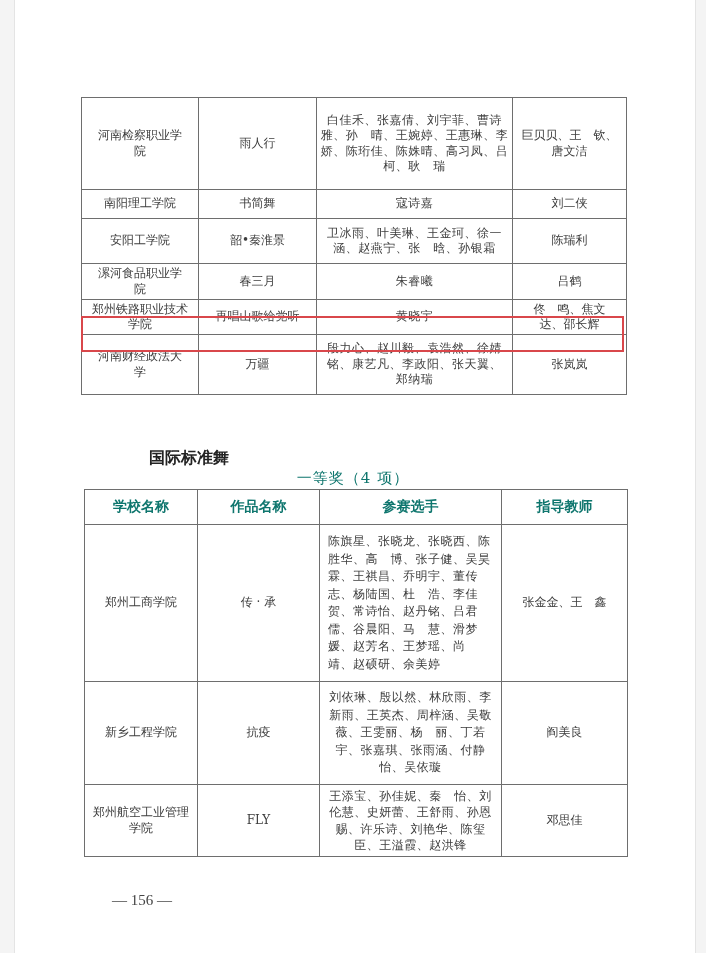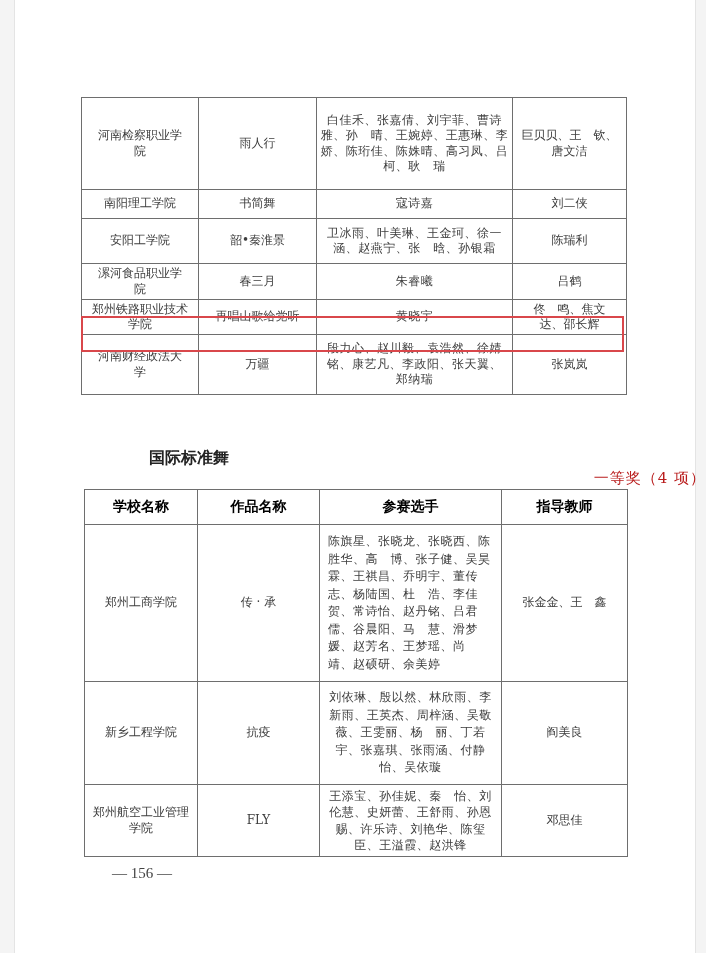--- a/index.html
+++ b/index.html
@@ -18,40 +18,40 @@
     position: absolute; border-collapse: collapse; table-layout: fixed;
   }
   table.award td, table.award th {
     border: 1.6px solid #6e6e6e;
     text-align: center; vertical-align: middle;
     padding: 0 4px; font-size: 12px; line-height: 15.5px; font-weight: normal;
     color: #3d3d3d;
   }
   table.award th {
     font-family: "DejaVu Sans", "Liberation Sans", sans-serif;
-    font-weight: bold; font-size: 14px; color: #000000;
+    font-weight: bold; font-size: 14px; color: #0f766e;
   }
   .members { letter-spacing: 0.5px; }
   #t1 { left: 81px; top: 97px; width: 545px; }
   #t2 { left: 84px; top: 489px; width: 543px; }
   .section-title {
     position: absolute; left: 149px; top: 448px;
     font-family: "DejaVu Sans", "Liberation Sans", sans-serif;
     font-weight: bold; font-size: 16px; color: #222;
   }
   .award-level {
-    position: absolute; left: 0; width: 706px; top: 469px; text-align: right;
-    font-size: 15px; color: #b91c1c; letter-spacing: 1px;
+    position: absolute; left: 0; width: 706px; top: 469px; text-align: center;
+    font-size: 15px; color: #0f766e; letter-spacing: 1px;
   }
   .highlight {
     position: absolute; left: 81px; top: 316px; width: 539px; height: 32px;
     border: 2.5px solid #d9474b; pointer-events: none;
   }
   .page-num {
-    position: absolute; left: 112px; top: 865px; font-size: 15px; color: #444;
+    position: absolute; left: 112px; top: 892px; font-size: 15px; color: #444;
     font-family: "Liberation Serif", "DejaVu Serif", serif;
   }
 </style>
 </head>
 <body>
 
 <div class="page"></div>
 
 <table id="t1" class="award">
   <colgroup>

